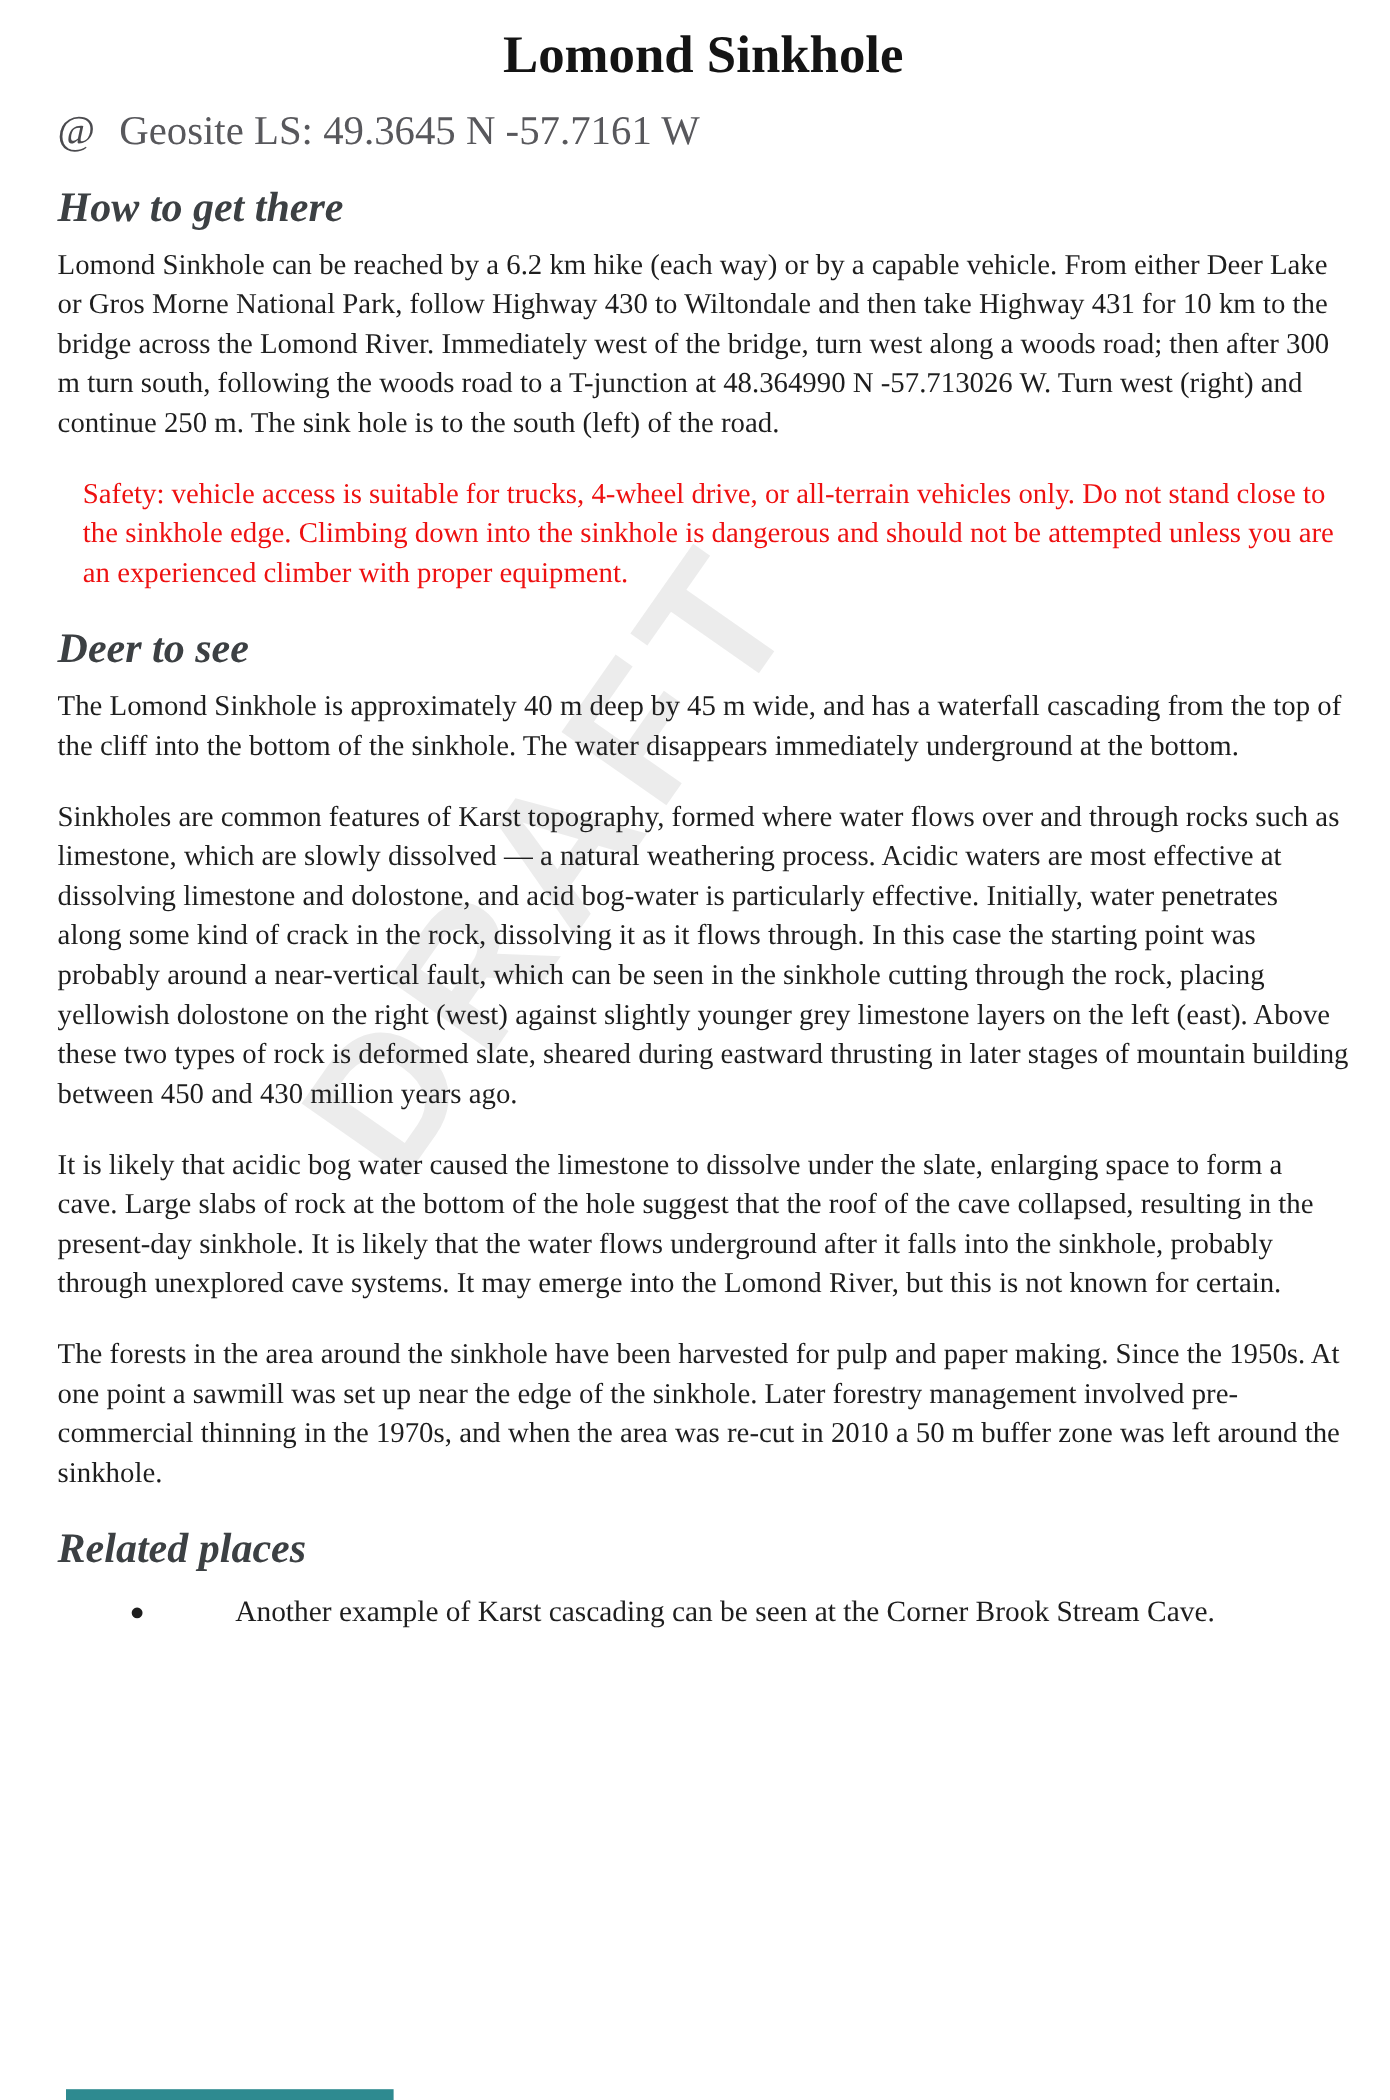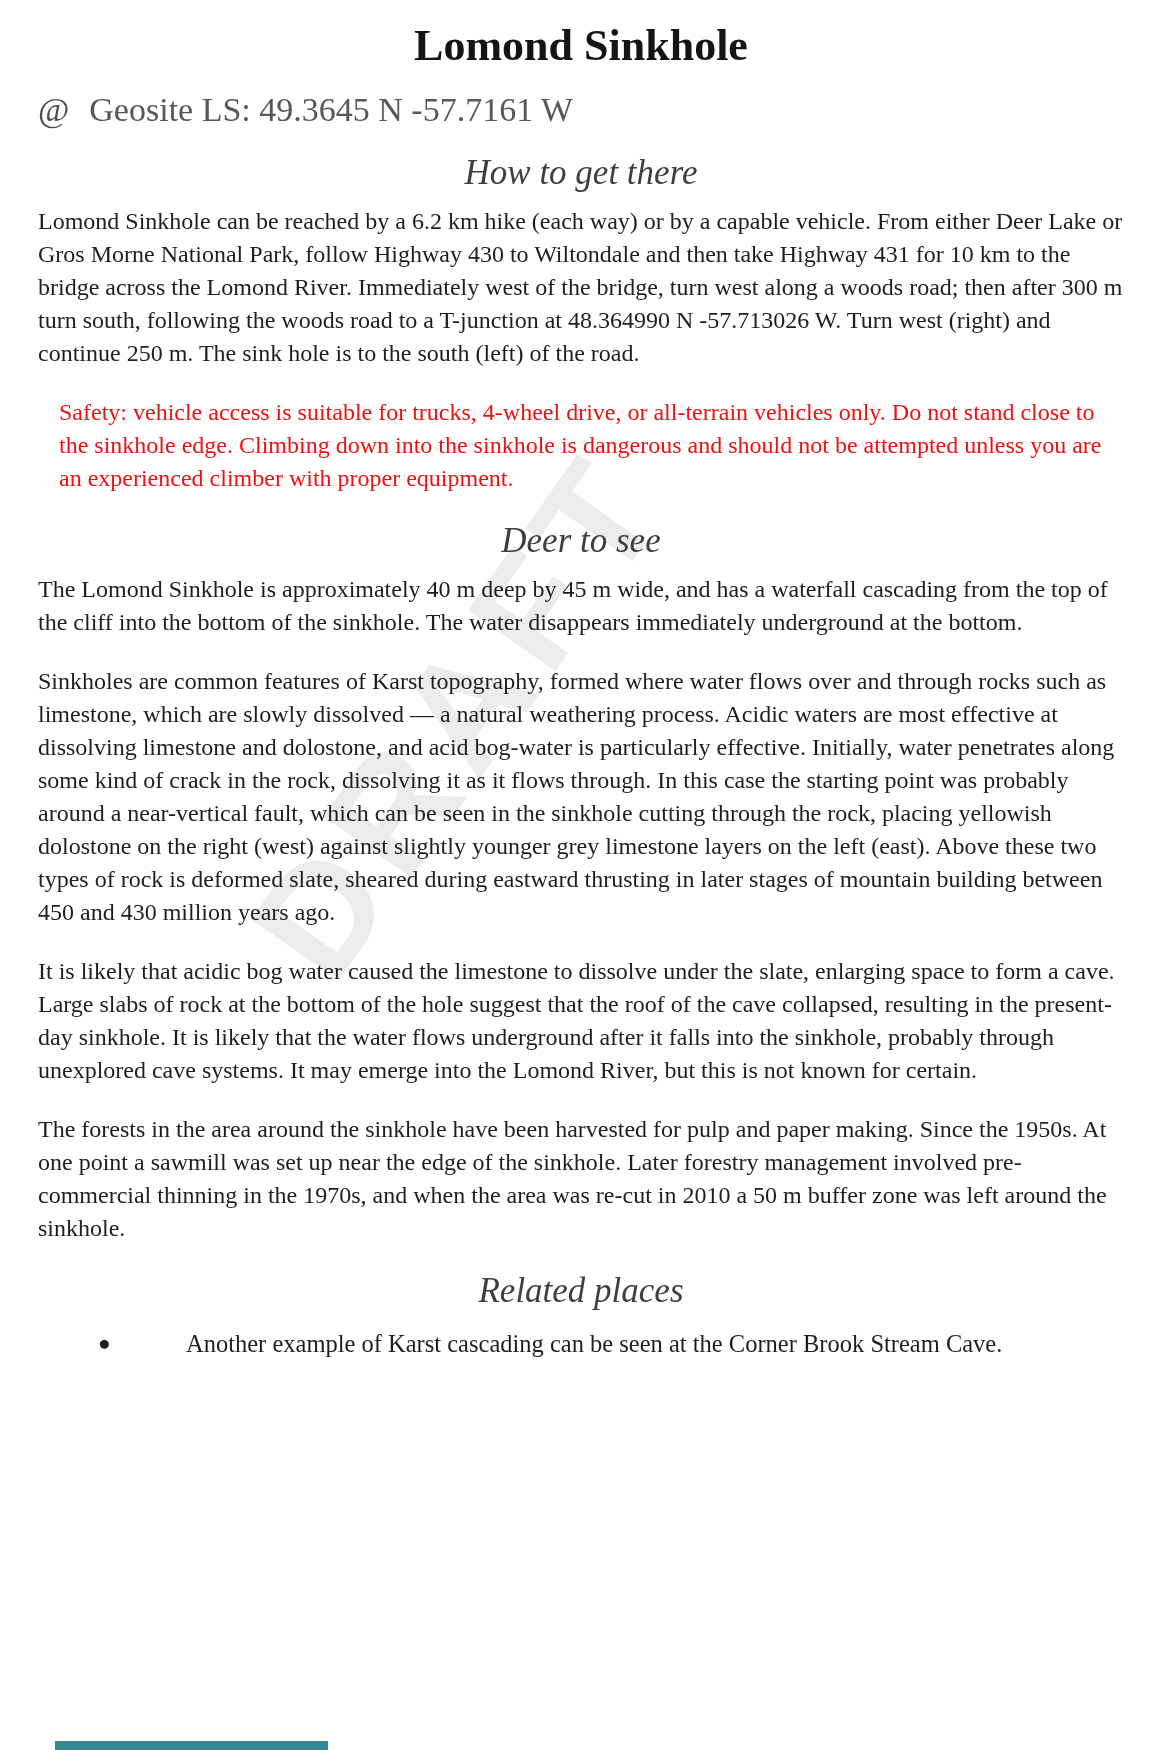--- a/index.html
+++ b/index.html
@@ -21,21 +21,21 @@
     font-size: 155px;
     letter-spacing: 14px;
     color: rgba(40, 40, 40, 0.09);
     z-index: 1;
     white-space: nowrap;
     user-select: none;
   }
   .content {
     position: relative;
     z-index: 2;
-    padding: 14px 34px 0 38px;
+    padding: 14px 34px 0 48px;
   }
   .title {
     text-align: center;
     font-size: 44px;
     font-weight: bold;
     color: #141414;
     margin: 6px 0 20px 0;
   }
   .geosite {
     font-size: 34px;
@@ -43,24 +43,23 @@
     margin: 0 0 4px 0;
   }
   .geosite .at {
     display: inline-block;
     margin-right: 20px;
     color: #4b4b4f;
   }
   h2.section-heading {
     font-size: 35px;
     font-style: italic;
-    font-weight: normal;
+    font-weight: bold;
     color: #3c4043;
     margin: 24px 0 12px 0;
-    text-align: center;
   }
   p.body-para {
     font-size: 24px;
     line-height: 33px;
     color: #1e1e1e;
     margin: 0 0 26px 0;
   }
   p.safety-para { color: #ee1111; margin-left: 21px; }
   .bullet-item {
     display: flex;

